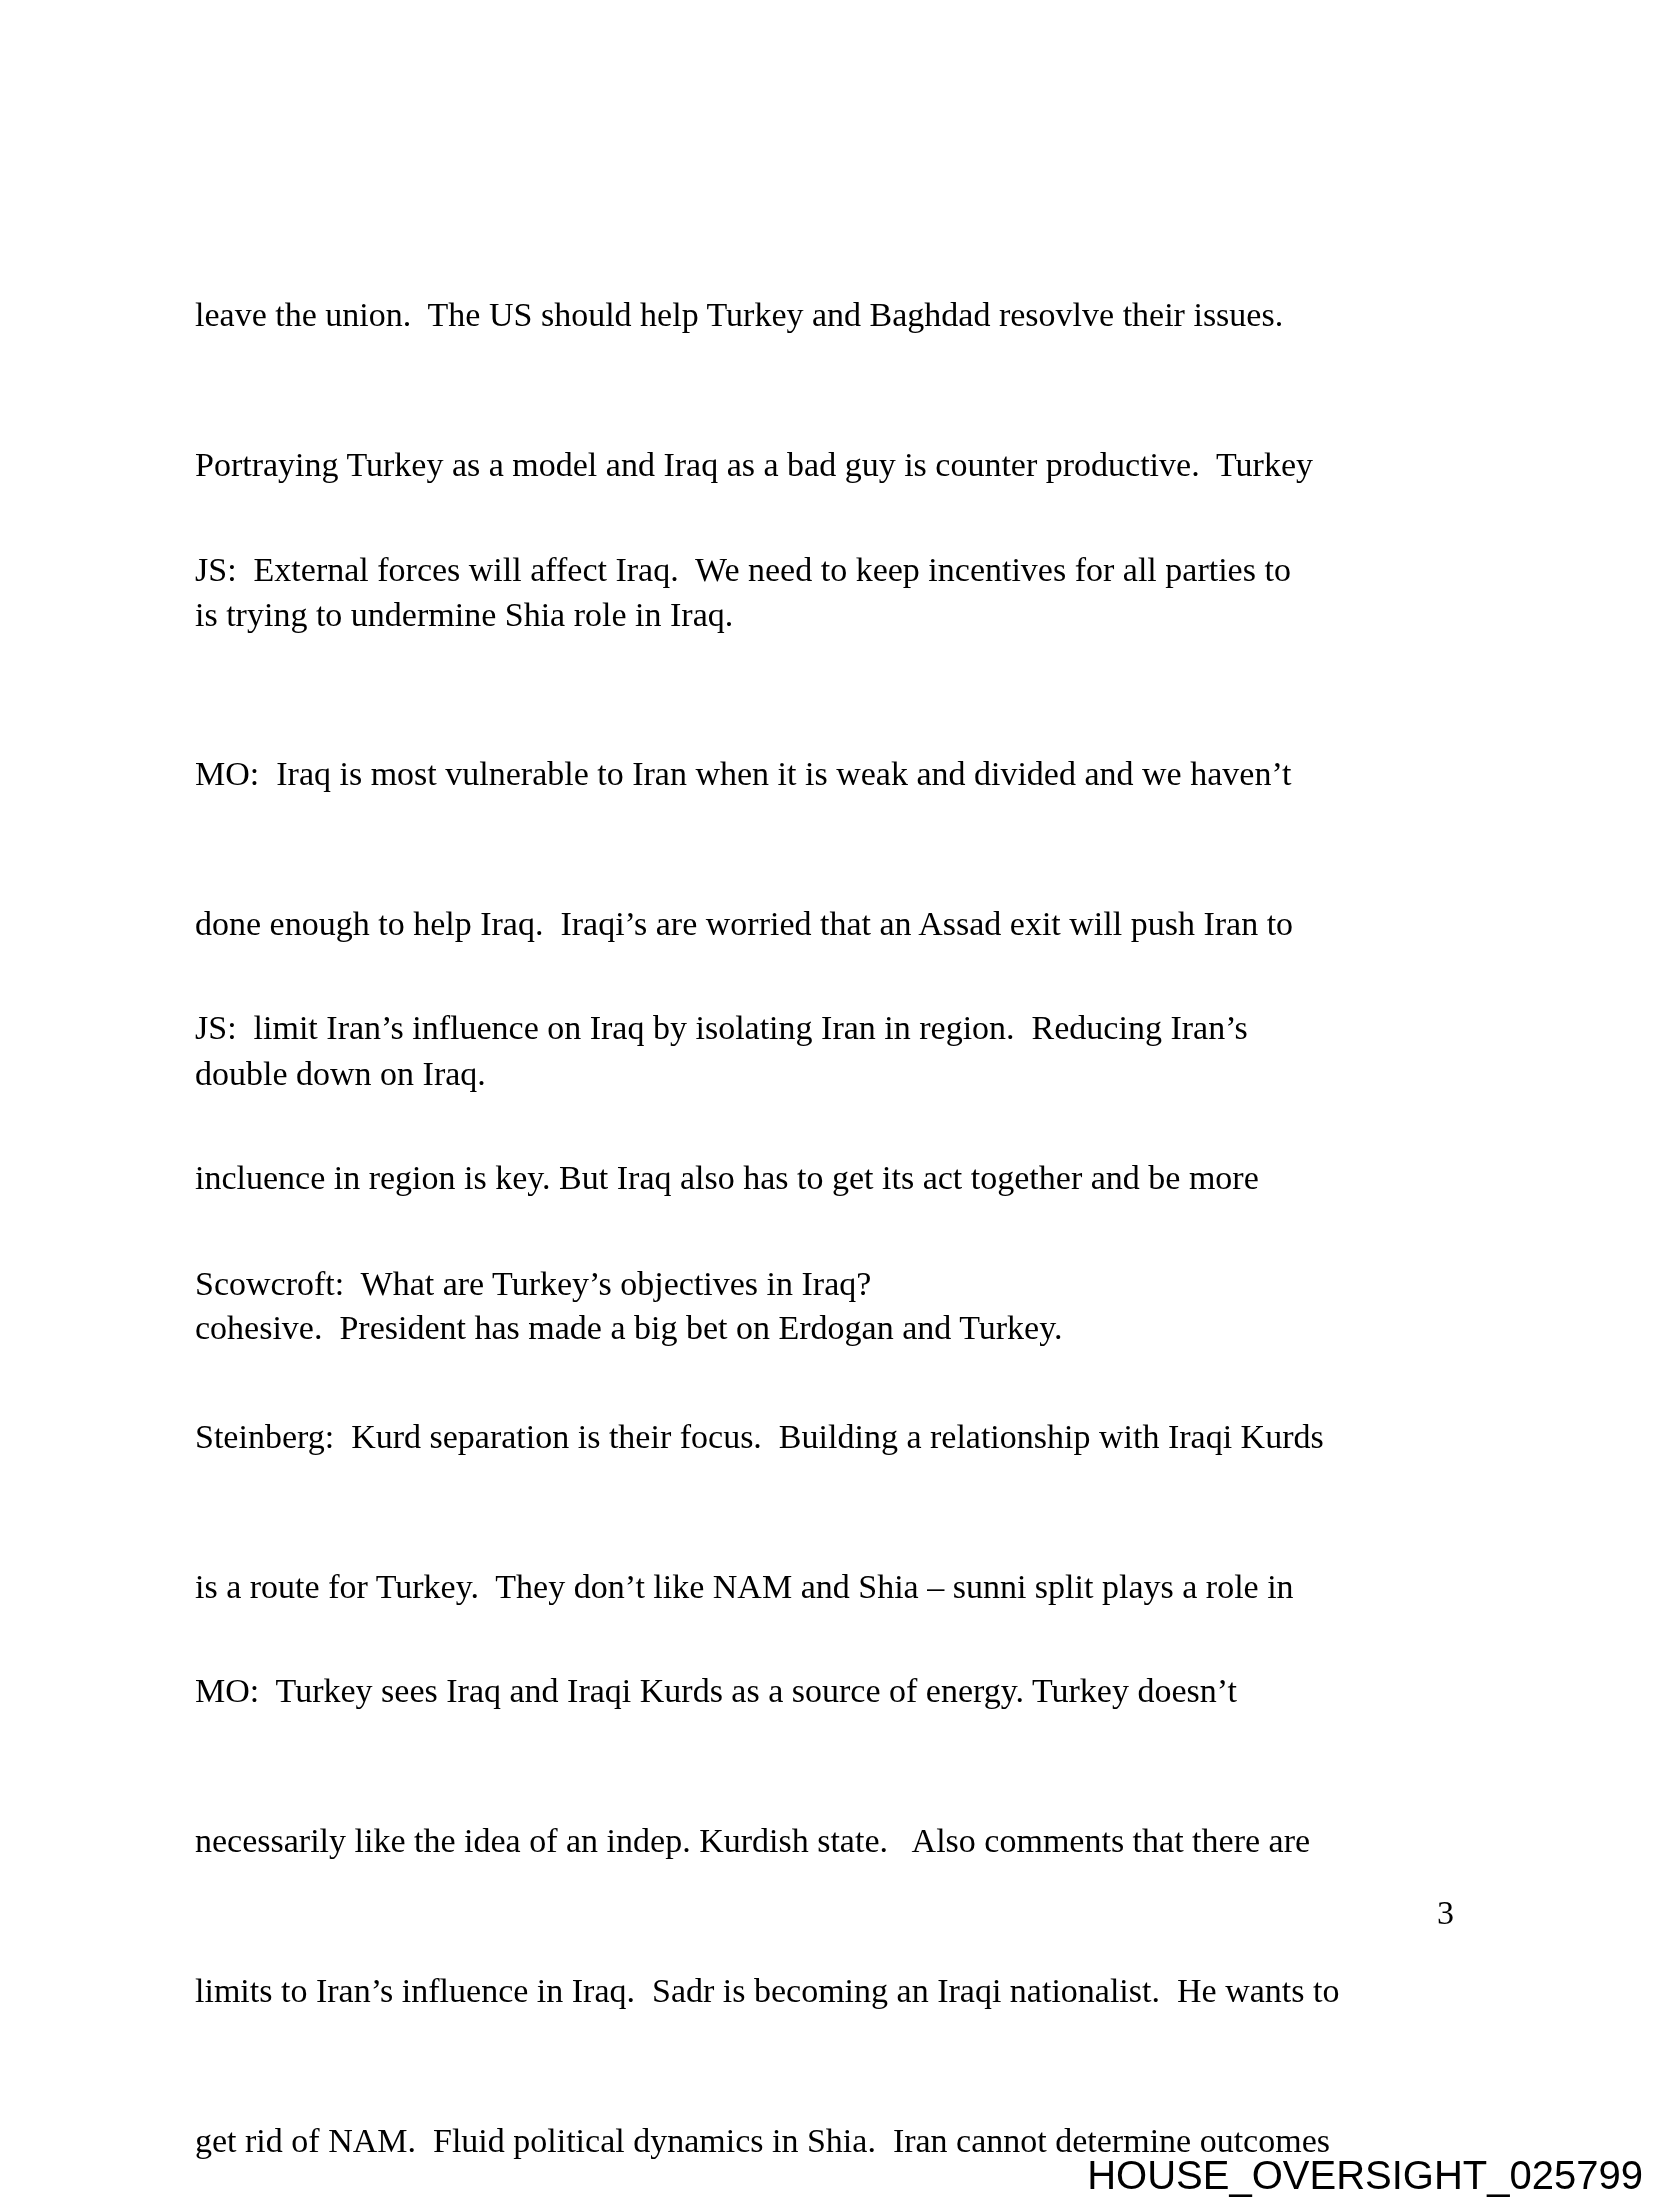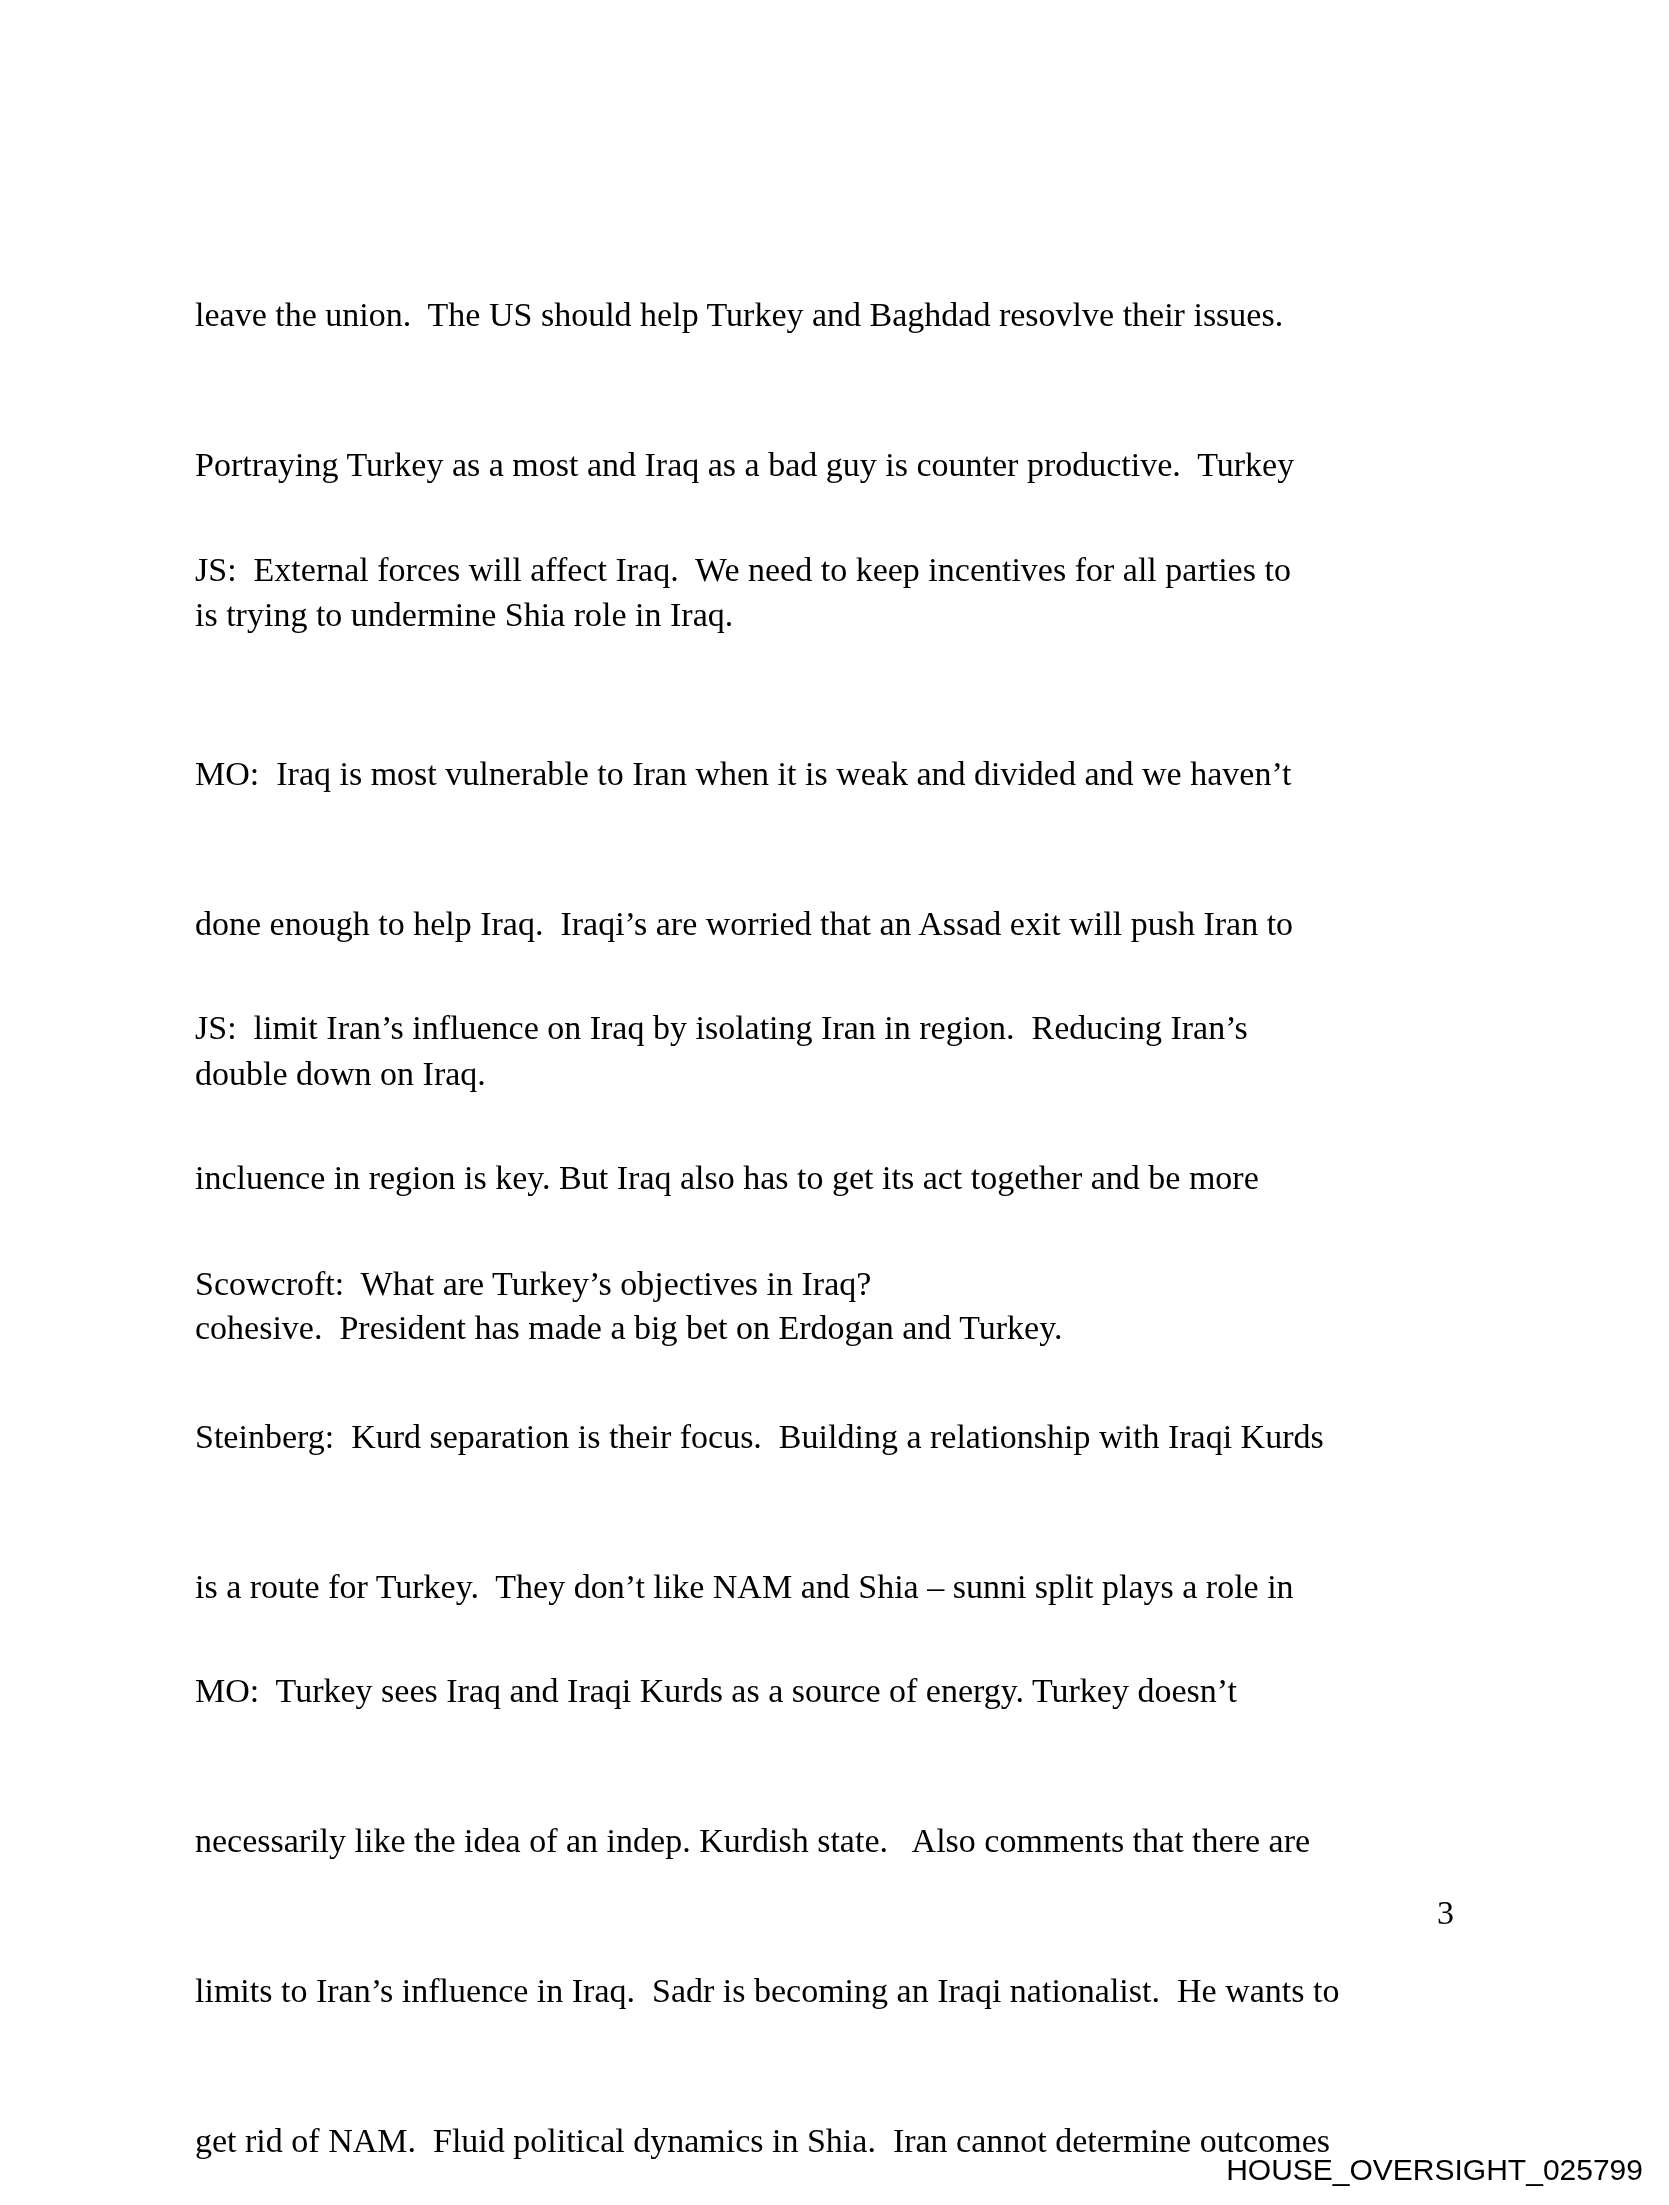--- a/index.html
+++ b/index.html
@@ -26,32 +26,32 @@
   .page-number {
     position: absolute;
     left: 1437px; top: 1894px;
     font-family: "Liberation Serif", "DejaVu Serif", serif;
     font-size: 34px; color: #000;
   }
   .bates {
     position: absolute;
     right: 26px; top: 2153px;
     font-family: "Liberation Sans", "DejaVu Sans", sans-serif;
-    font-size: 30px; color: #000;
+    font-size: 40px; color: #000;
     letter-spacing: 0px;
   }
 </style>
 </head>
 <body>
 
 <div>
 
   <p class="para" id="p0">
     <span class="line">leave the union.  The US should help Turkey and Baghdad resovlve their issues.</span>
-    <span class="line">Portraying Turkey as a most and Iraq as a bad guy is counter productive.  Turkey</span>
+    <span class="line">Portraying Turkey as a model and Iraq as a bad guy is counter productive.  Turkey</span>
     <span class="line">is trying to undermine Shia role in Iraq.</span>
   </p>
 
   <p class="para" id="p1">
     <span class="line">JS:  External forces will affect Iraq.  We need to keep incentives for all parties to</span>
   </p>
 
   <p class="para" id="p2">
     <span class="line">MO:  Iraq is most vulnerable to Iran when it is weak and divided and we haven’t</span>
     <span class="line">done enough to help Iraq.  Iraqi’s are worried that an Assad exit will push Iran to</span>

